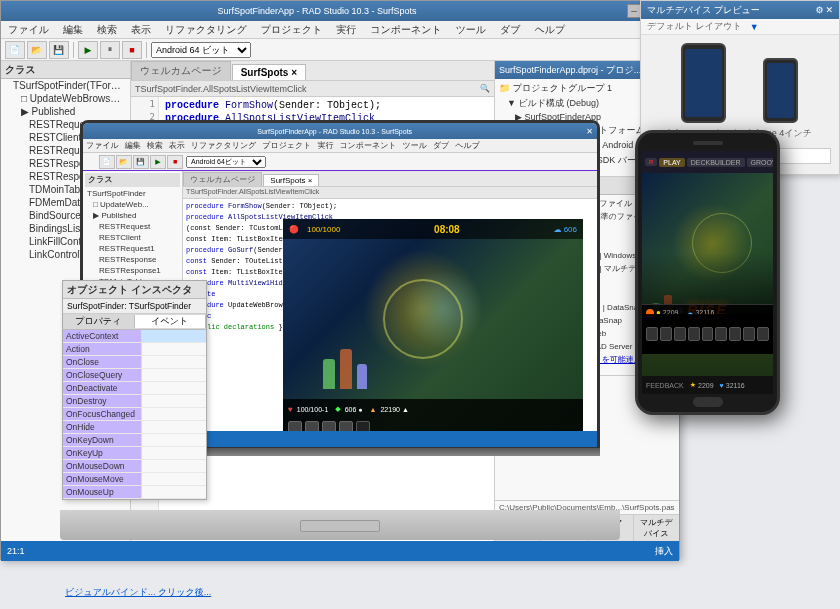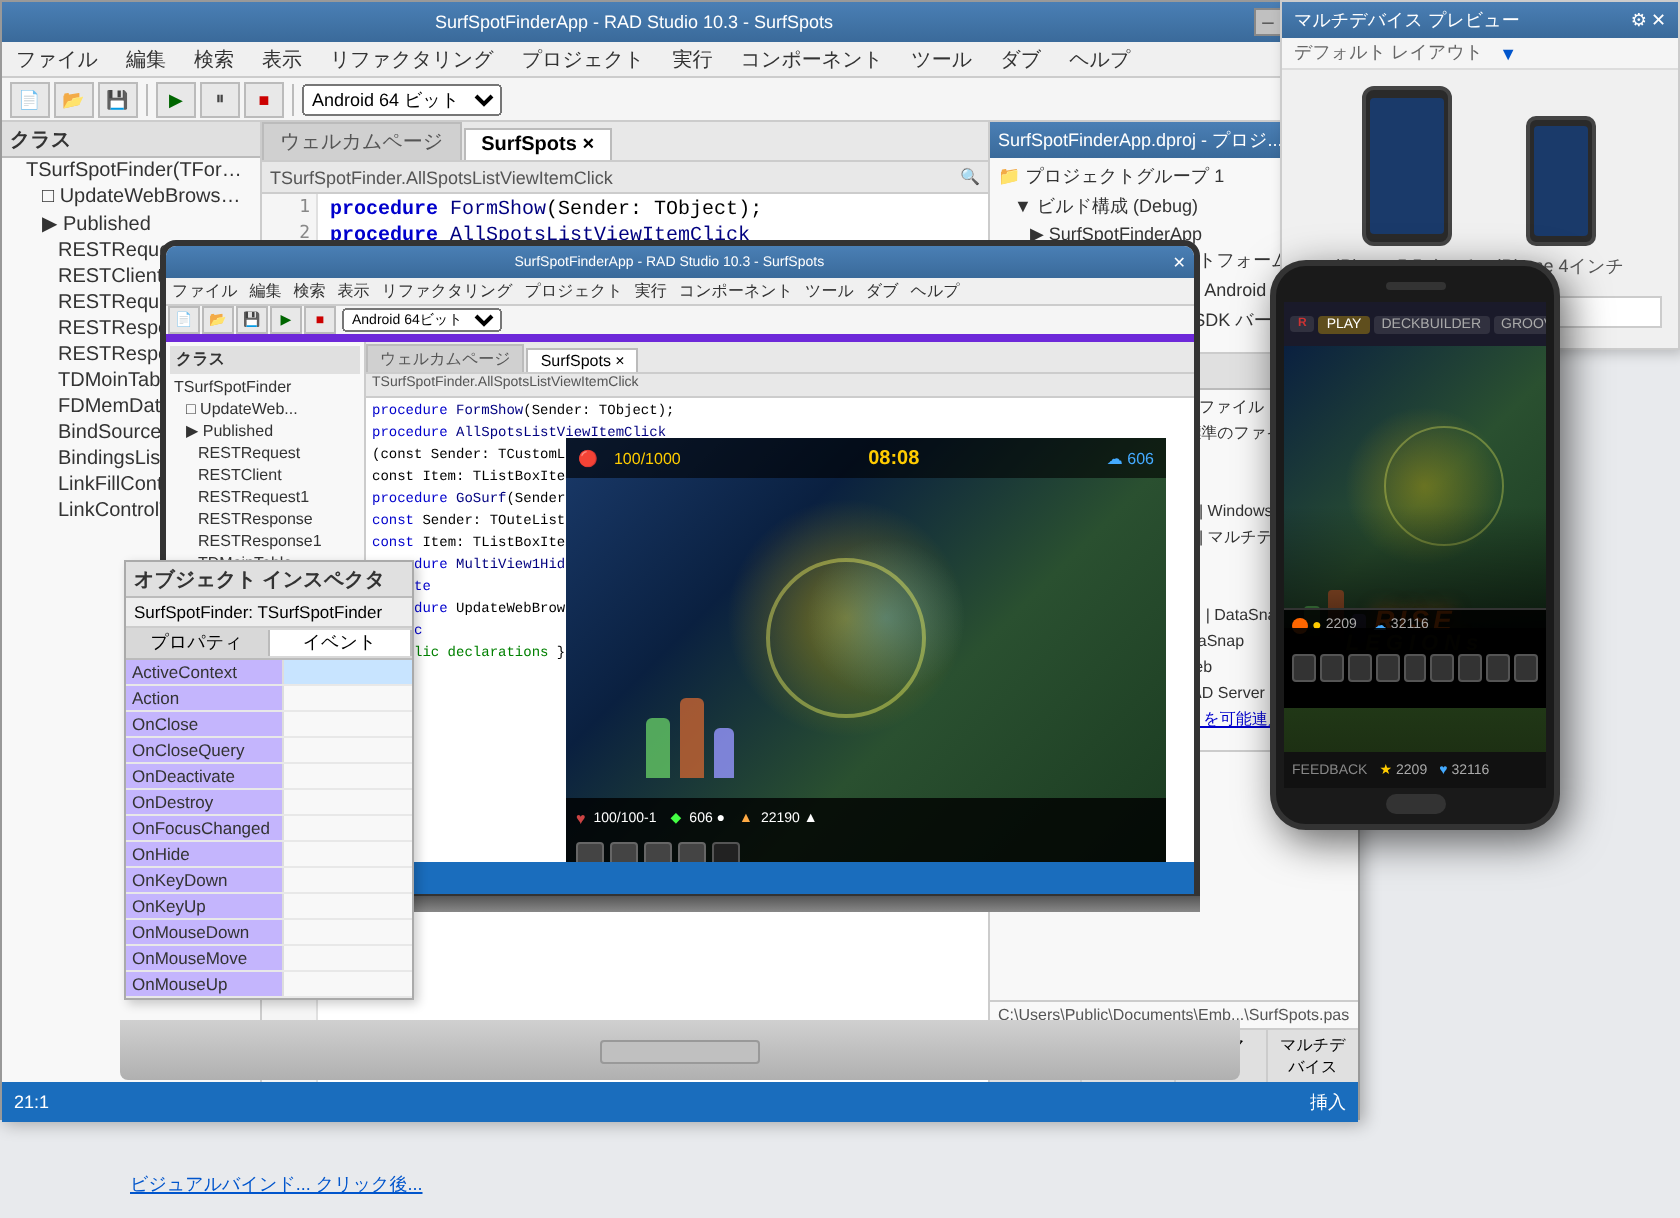--- a/index.html
+++ b/index.html
@@ -295,24 +295,24 @@
       display: flex;
       align-items: center;
       padding: 0 3px;
       gap: 6px;
       font-size: 8px;
       color: #333;
     }
     .laptop-ide-toolbar {
       height: 18px;
       background: #f5f5f5;
-      border-bottom: 4px solid #6d28d9;
-      display: flex;
-      align-items: center;
-      padding: 0 1px;
+      border-bottom: 1px solid #6d28d9;
+      display: flex;
+      align-items: center;
+      padding: 0 16px;
       gap: 1px;
     }
     .laptop-toolbar-btn {
       width: 16px;
       height: 14px;
       background: #e8e8e8;
       border: 1px solid #bbb;
       font-size: 7px;
       display: flex;
       align-items: center;

